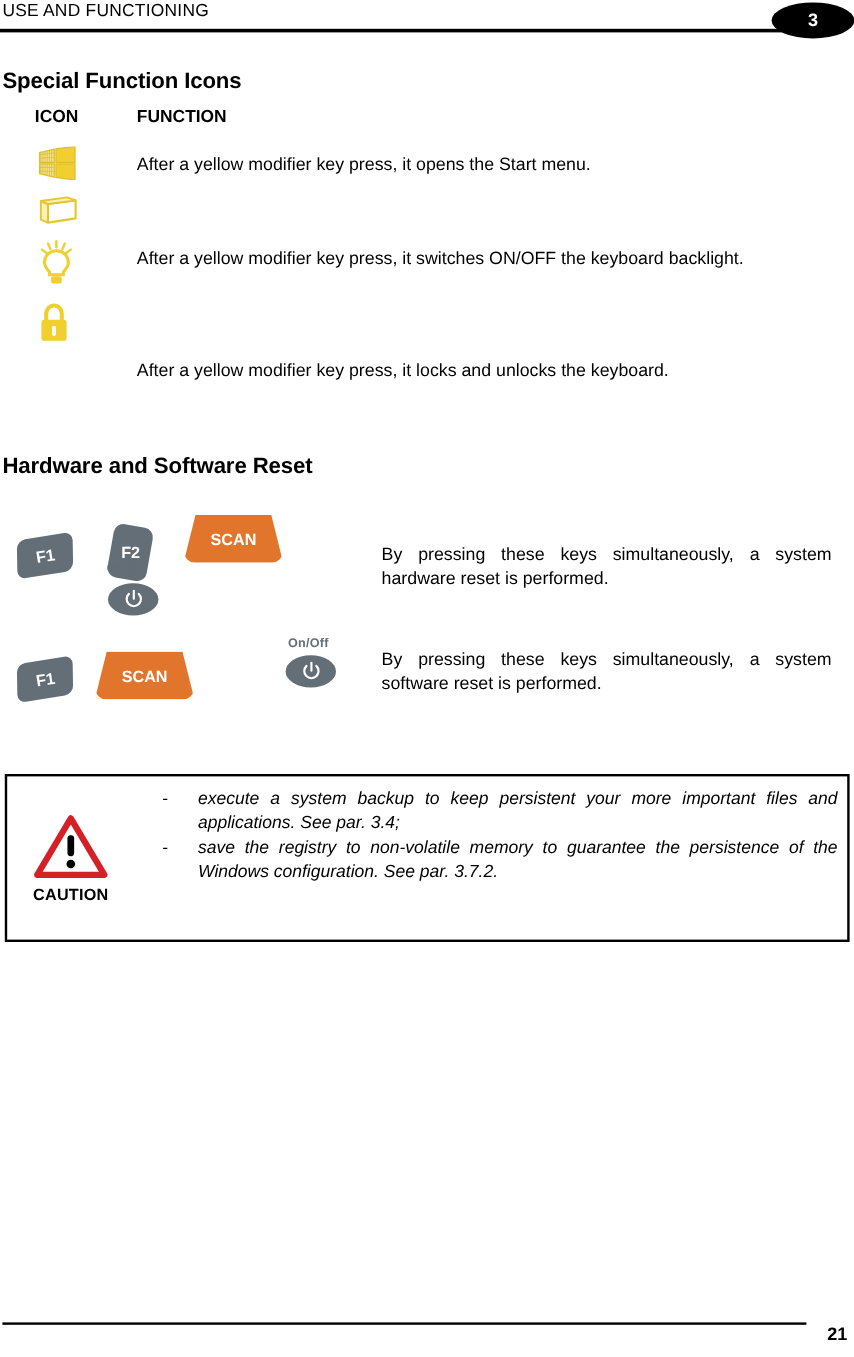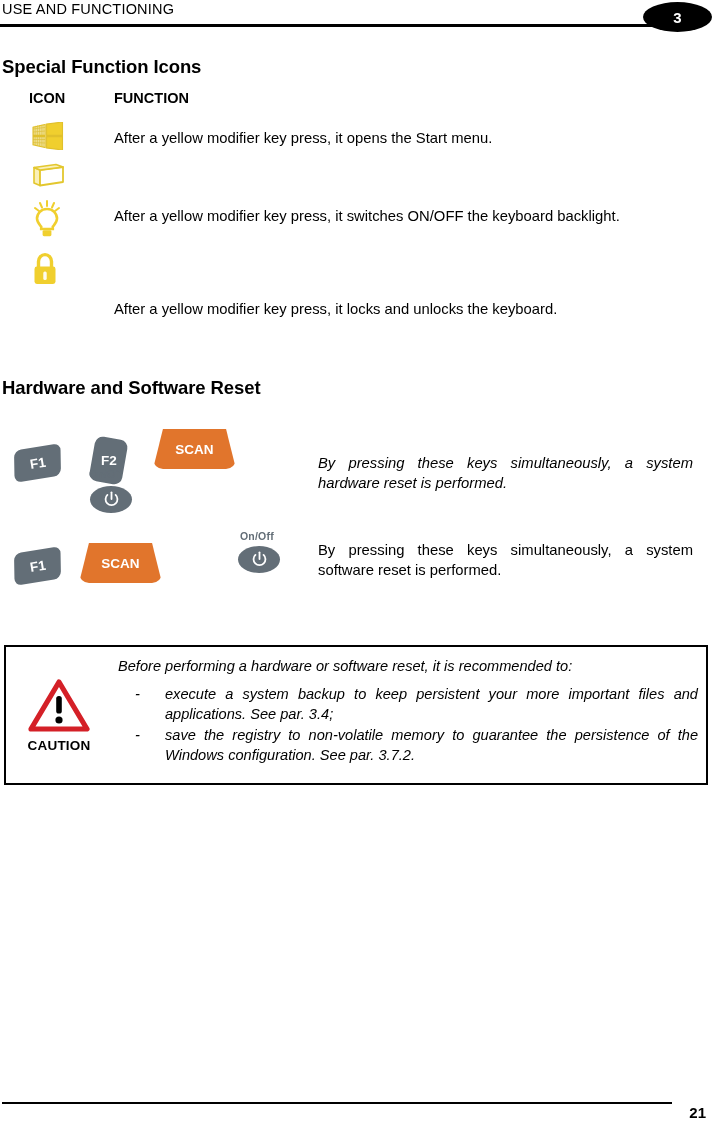--- a/index.html
+++ b/index.html
@@ -130,21 +130,21 @@
 
   .reset-text {
     position: absolute;
     left: 318px;
     width: 375px;
     font-size: 14.8px;
     line-height: 20px;
     text-align: justify;
     text-justify: inter-word;
   }
-  #reset-text-1 { top: 33px; font-style: italic; }
+  #reset-text-1 { top: 33px; }
   #reset-text-2 { top: 15px; }
 
   
   .key-f1, .key-f2 {
     position: absolute;
     color: #ffffff;
     font-weight: bold;
     font-size: 13.5px;
     display: flex;
     align-items: center;
@@ -412,21 +412,20 @@
 <div class="caution-box">
   <div class="caution-left">
     <svg width="62" height="56" viewBox="0 0 62 56">
       <path d="M31 4 L59 51 L3 51 Z" fill="none" stroke="#d42027" stroke-width="5.2" stroke-linejoin="round"></path>
       <rect x="28.2" y="18" width="5.6" height="17.5" rx="2.6" fill="#000000"></rect>
       <circle cx="31" cy="42" r="3.6" fill="#000000"></circle>
     </svg>
     <div class="caution-label">CAUTION</div>
   </div>
   <div class="caution-right">
-    <div class="caution-intro">Before performing a hardware or software reset, it is recommended to:</div>
     <div class="caution-item">
       <span class="caution-dash">-</span>
       <span>execute a system backup to keep persistent your more important files and applications. See par. 3.4;</span>
     </div>
     <div class="caution-item">
       <span class="caution-dash">-</span>
       <span>save the registry to non-volatile memory to guarantee the persistence of the Windows configuration. See par. 3.7.2.</span>
     </div>
   </div>
 </div>

